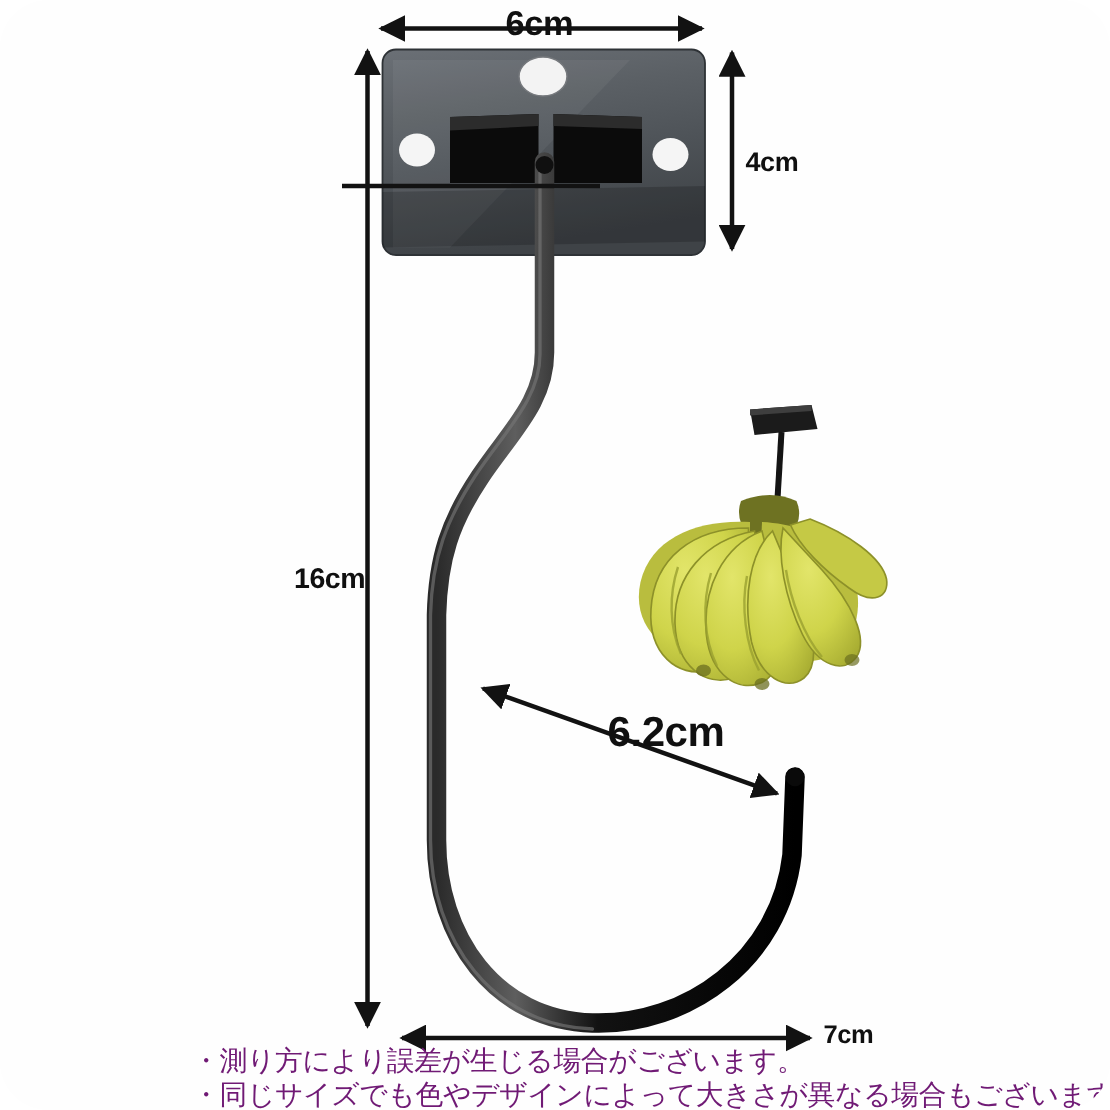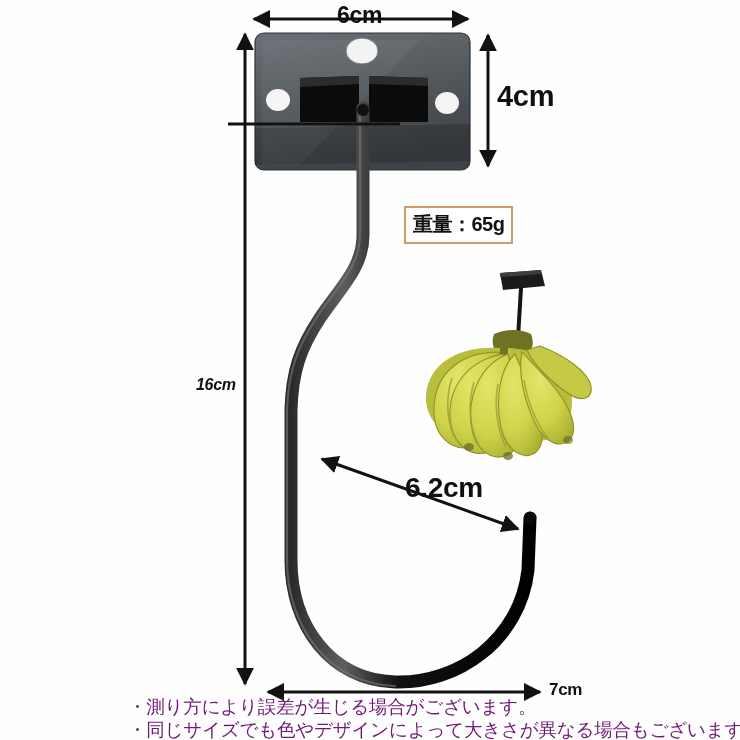--- a/index.html
+++ b/index.html
@@ -10,38 +10,39 @@
   }
   body {
     font-family: "Liberation Sans", "DejaVu Sans", sans-serif;
   }
   #page {
     position: relative;
     width: 740px;
     height: 740px;
     background: #fefefe;
     overflow: hidden;
+    border-radius: 32px;
   }
   #diagram-svg {
     position: absolute;
     left: 0;
     top: 0;
     width: 740px;
     height: 740px;
   }
   .dim-label {
     position: absolute;
     font-weight: bold;
     color: #101010;
     white-space: nowrap;
     letter-spacing: -0.3px;
   }
   #label-6cm   { left: 337px; top: 2px;   font-size: 23px; }
-  #label-4cm   { left: 497px; top: 80px;  font-size: 29px; }
-  #label-16cm  { left: 196px; top: 376px; font-size: 16px; font-style: italic; }
+  #label-4cm   { left: 497px; top: 98px;  font-size: 18px; }
+  #label-16cm  { left: 196px; top: 376px; font-size: 19px; }
   #label-62cm  { left: 405px; top: 472px; font-size: 28px; }
   #label-7cm   { left: 549px; top: 680px; font-size: 17px; }
 
   #weight-badge {
     position: absolute;
     left: 404px;
     top: 206px;
     padding: 3px 7px 4px 7px;
     border: 2px solid #d39a63;
     background: #ffffff;
@@ -197,19 +198,18 @@
   <div class="dim-label" id="label-6cm">6cm</div>
 
   <div class="dim-label" id="label-4cm">4cm</div>
 
   <div class="dim-label" id="label-16cm">16cm</div>
 
   <div class="dim-label" id="label-62cm">6.2cm</div>
 
   <div class="dim-label" id="label-7cm">7cm</div>
 
-  <div id="weight-badge">重量：65g</div>
 
   <div class="note-line" id="note-1">・測り方により誤差が生じる場合がございます。</div>
 
   <div class="note-line" id="note-2">・同じサイズでも色やデザインによって大きさが異なる場合もございます。</div>
 
 </div>
 
 </body></html>

